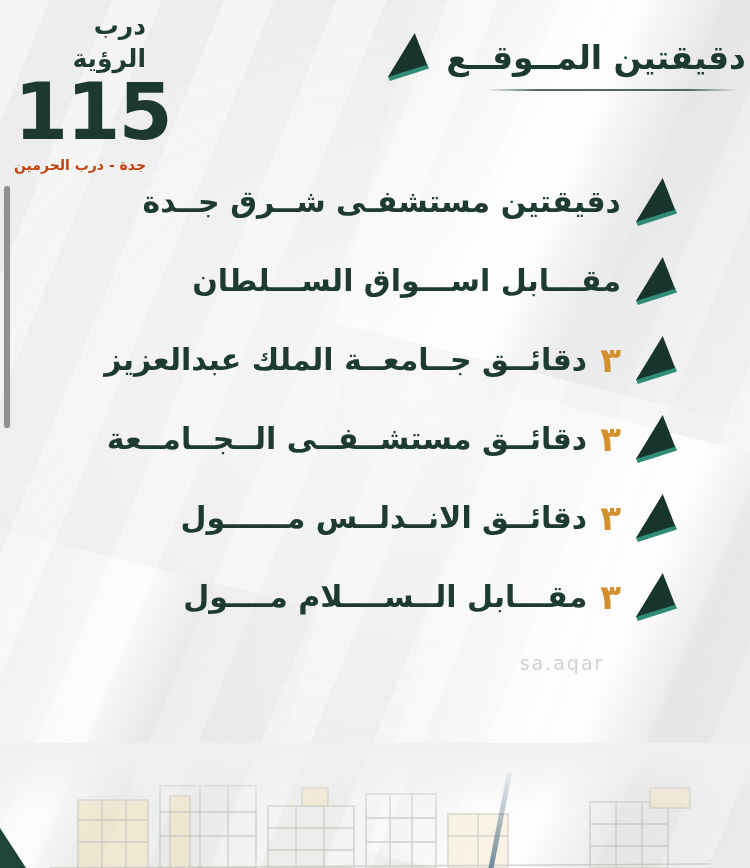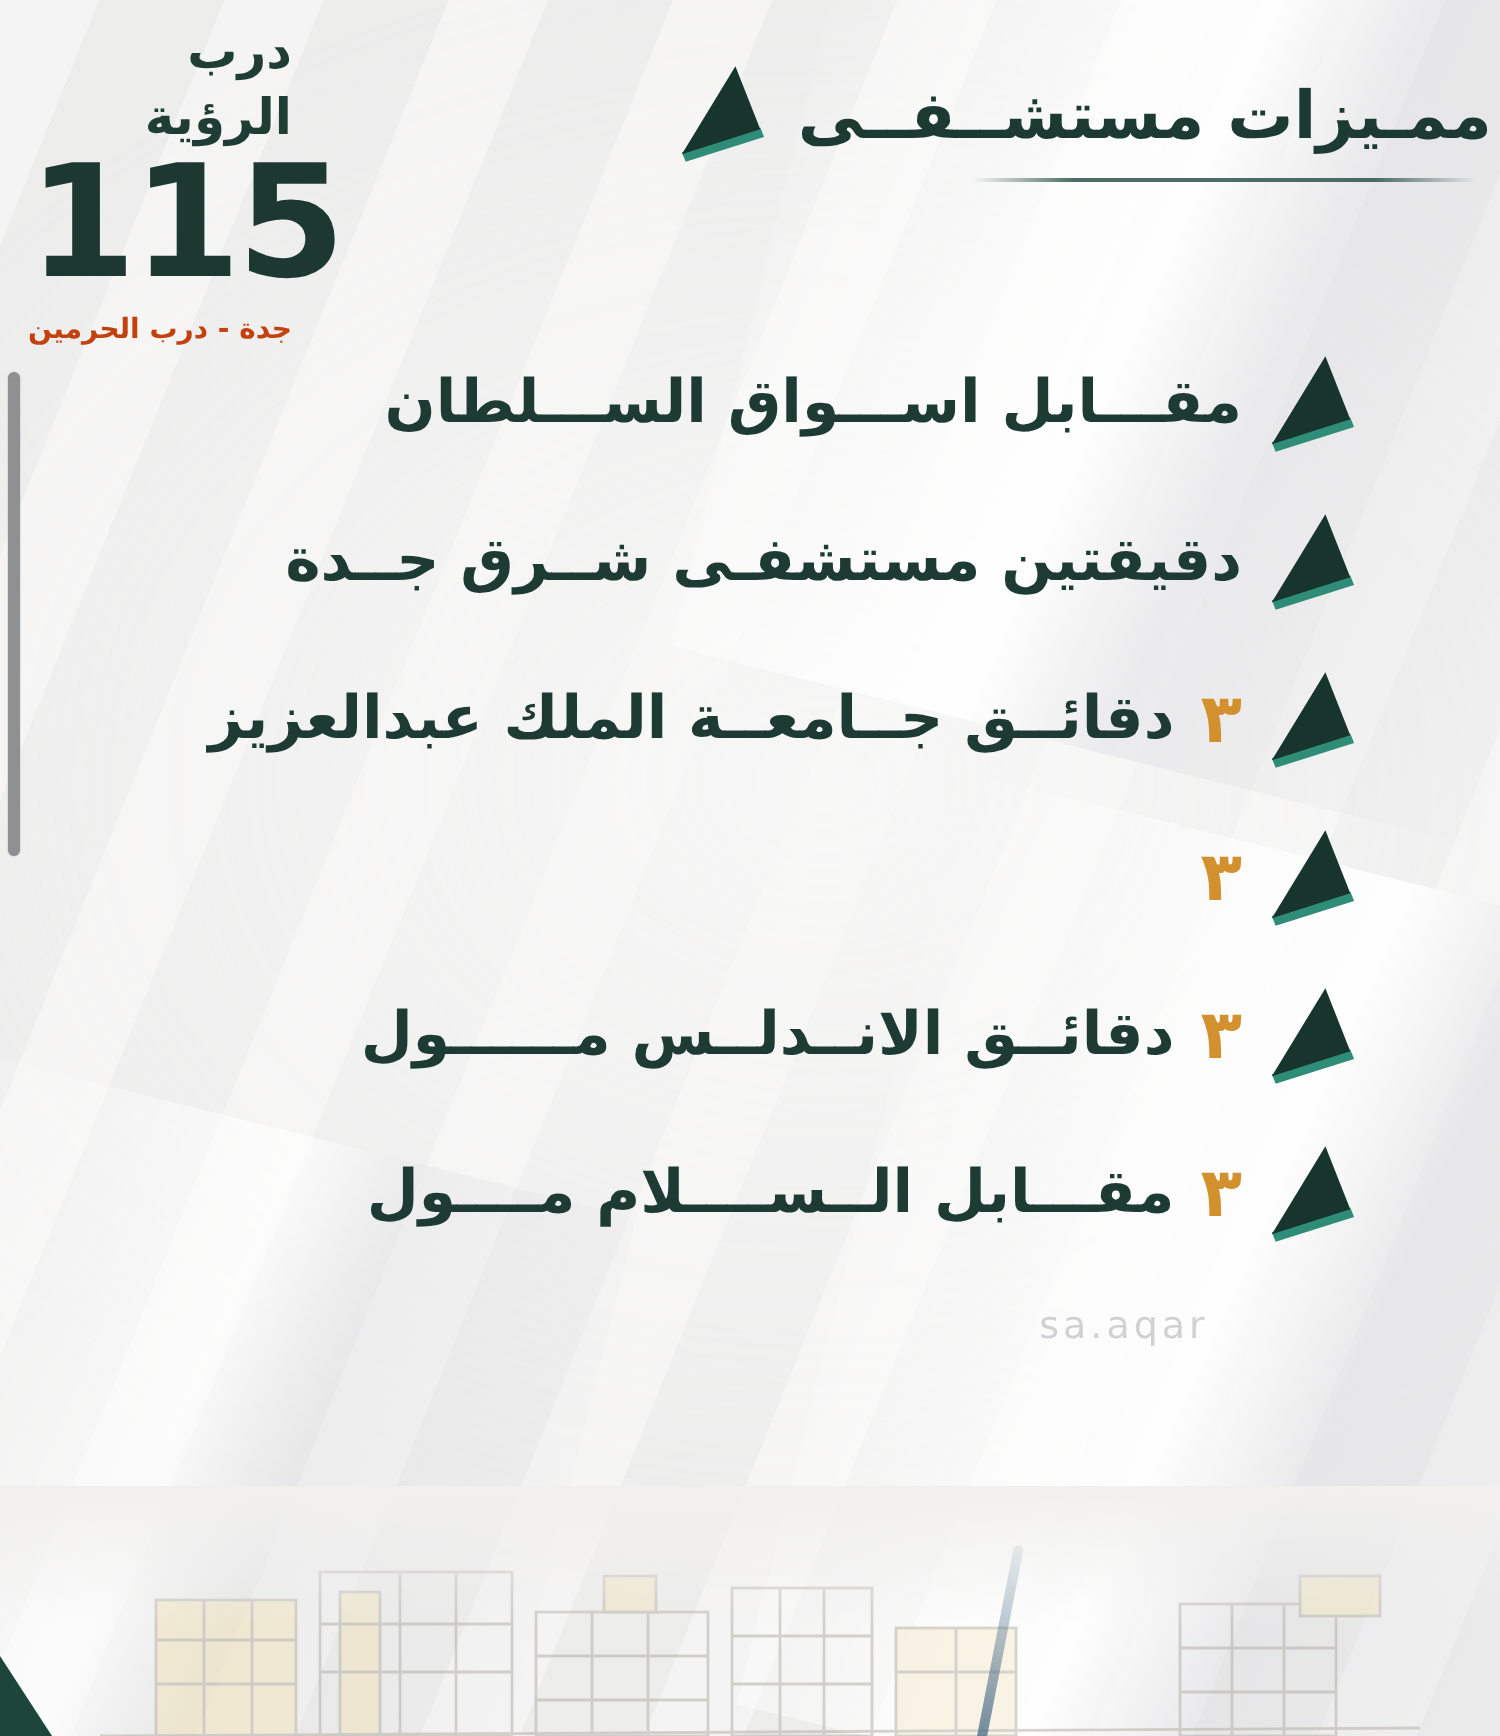--- a/index.html
+++ b/index.html
@@ -172,63 +172,64 @@
   <div class="watermark-latin">sa.aqar</div>
 </div>
 
 <div class="logo">
   <div class="logo-brand">درب الرؤية</div>
   <div class="logo-number">115</div>
   <div class="logo-location">جدة - درب الحرمين</div>
 </div>
 
 <div class="header">
-  <div class="page-title">ممـيزات مستشــفــى</div>
+  <div class="page-title">دقيقتين المــوقــع</div>
   <svg class="bullet" viewBox="0 0 46 52" width="46" height="52">
     <polygon points="2,46 43,33 45,38 4,51" fill="#2f8d77"></polygon>
     <polygon points="30,1 43,34 2,47" fill="#17352d"></polygon>
   </svg>
 </div>
 <div class="title-underline"></div>
 
 <div class="features">
 
   <div class="feature-row">
     <svg class="bullet" viewBox="0 0 46 52">
         <polygon points="2,46 43,33 45,38 4,51" fill="#2f8d77"></polygon>
         <polygon points="30,1 43,34 2,47" fill="#17352d"></polygon>
       </svg>
 
+    <span class="feature-text">دقيقتين مستشفـى شــرق جــدة</span>
+  </div>
+
+  <div class="feature-row">
+    <svg class="bullet" viewBox="0 0 46 52">
+        <polygon points="2,46 43,33 45,38 4,51" fill="#2f8d77"></polygon>
+        <polygon points="30,1 43,34 2,47" fill="#17352d"></polygon>
+      </svg>
+
     <span class="feature-text">مقـــابل اســـواق الســـلطان</span>
   </div>
 
   <div class="feature-row">
     <svg class="bullet" viewBox="0 0 46 52">
         <polygon points="2,46 43,33 45,38 4,51" fill="#2f8d77"></polygon>
         <polygon points="30,1 43,34 2,47" fill="#17352d"></polygon>
       </svg>
-
-    <span class="feature-text">دقيقتين مستشفـى شــرق جــدة</span>
-  </div>
-
-  <div class="feature-row">
-    <svg class="bullet" viewBox="0 0 46 52">
-        <polygon points="2,46 43,33 45,38 4,51" fill="#2f8d77"></polygon>
-        <polygon points="30,1 43,34 2,47" fill="#17352d"></polygon>
-      </svg>
     <span class="feature-count">٣</span>
     <span class="feature-text">دقائــق جــامعــة الملك عبدالعزيز</span>
   </div>
 
   <div class="feature-row">
     <svg class="bullet" viewBox="0 0 46 52">
         <polygon points="2,46 43,33 45,38 4,51" fill="#2f8d77"></polygon>
         <polygon points="30,1 43,34 2,47" fill="#17352d"></polygon>
       </svg>
     <span class="feature-count">٣</span>
+    <span class="feature-text">دقائــق مستشــفــى الــجــامــعة</span>
   </div>
 
   <div class="feature-row">
     <svg class="bullet" viewBox="0 0 46 52">
         <polygon points="2,46 43,33 45,38 4,51" fill="#2f8d77"></polygon>
         <polygon points="30,1 43,34 2,47" fill="#17352d"></polygon>
       </svg>
     <span class="feature-count">٣</span>
     <span class="feature-text">دقائــق الانــدلــس مــــــول</span>
   </div>

